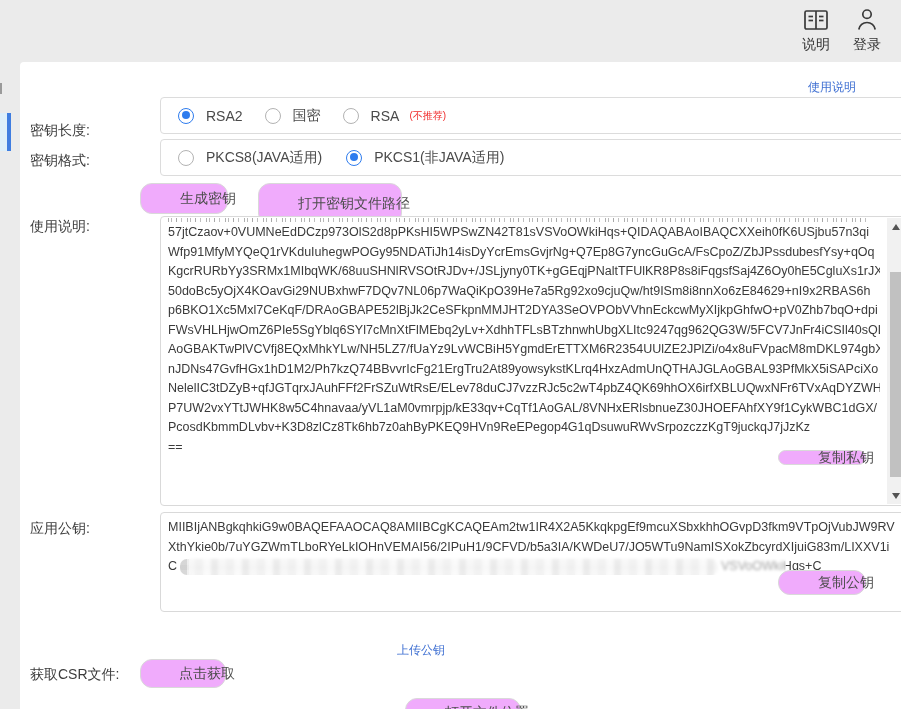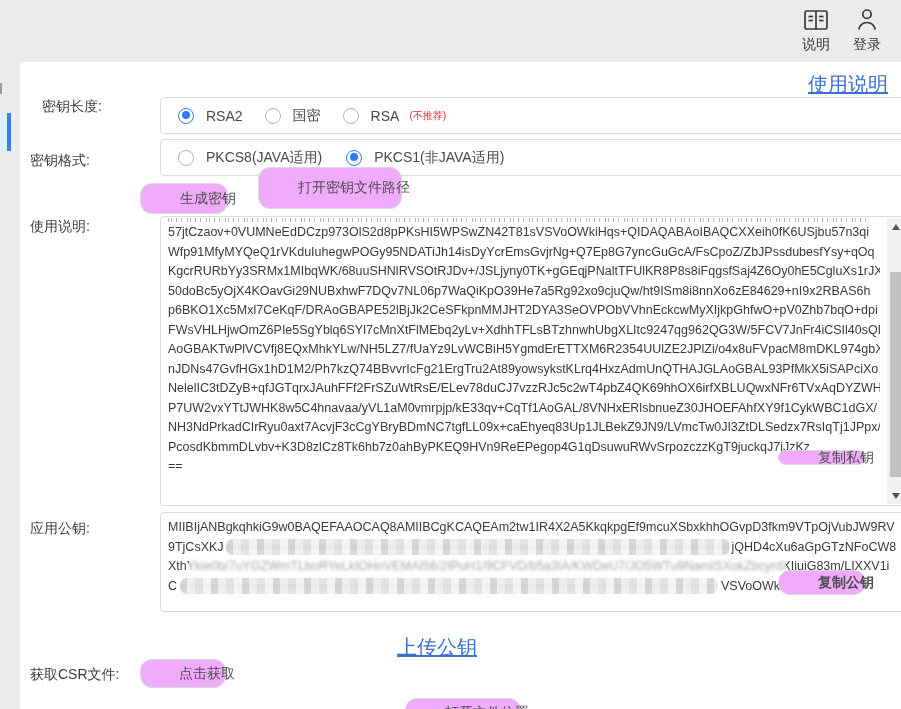--- a/index.html
+++ b/index.html
@@ -10,21 +10,21 @@
     font-family:"Liberation Sans","DejaVu Sans",sans-serif;
     color:#3d3d3d;
   }
   .abs{position:absolute;}
   .panel{
     position:absolute;left:20px;top:62px;width:881px;height:647px;
     background:#ffffff;border-radius:4px 0 0 0;
   }
   .topbar-item{position:absolute;display:flex;flex-direction:column;align-items:center;width:60px;cursor:pointer;}
   .topbar-label{font-size:14px;color:#333;margin-top:4px;}
-  .link{position:absolute;font-size:20px;color:#3e6fd2;text-decoration:underline;cursor:pointer;white-space:nowrap;}
+  .link{position:absolute;font-size:12px;color:#3e6fd2;cursor:pointer;white-space:nowrap;margin-top:8px;}
   .flabel{position:absolute;font-size:14px;color:#3d3d3d;white-space:nowrap;}
   .groupbox{
     position:absolute;left:140px;width:746px;height:37px;
     border:1px solid #dcdcdc;border-radius:4px;background:#fff;
     display:flex;align-items:center;
   }
   .radio{width:16px;height:16px;border-radius:50%;border:1px solid #b3b3b3;background:#fff;flex:0 0 auto;position:relative;cursor:pointer;}
   .radio.selected{border:1.5px solid #2e7cee;}
   .radio.selected::after{content:"";position:absolute;left:2.5px;top:2.5px;width:8px;height:8px;border-radius:50%;background:#2e7cee;}
   .radio-label{font-size:14px;color:#4a4a4a;margin-left:12px;white-space:nowrap;cursor:pointer;}
@@ -83,92 +83,86 @@
   </div>
 
   <div class="abs" style="left:0;top:83px;width:2px;height:11px;background:#9a9a9a;"></div>
   <div class="abs" style="left:0;top:113px;width:8px;height:38px;background:#ddeffa;"></div>
   <div class="abs" style="left:7px;top:113px;width:4px;height:38px;background:#3f7de0;"></div>
 
   <div class="panel">
 
     <div class="link" style="left:788px;top:9px;">使用说明</div>
 
-    <div class="flabel" style="left:10px;top:36px;margin-left:12px;">密钥长度:</div>
+    <div class="flabel" style="left:10px;top:60px;">密钥长度:</div>
     <div class="groupbox" style="top:35px;">
       <span class="radio selected" style="margin-left:17px;"></span>
       <span class="radio-label">RSA2</span>
       <span class="radio" style="margin-left:22px;"></span>
       <span class="radio-label">国密</span>
       <span class="radio" style="margin-left:22px;"></span>
       <span class="radio-label">RSA</span>
       <span class="warning">(不推荐)</span>
     </div>
 
     <div class="flabel" style="left:10px;top:90px;">密钥格式:</div>
     <div class="groupbox" style="top:77px;">
       <span class="radio" style="margin-left:17px;"></span>
       <span class="radio-label">PKCS8(JAVA适用)</span>
       <span class="radio selected" style="margin-left:24px;"></span>
       <span class="radio-label">PKCS1(非JAVA适用)</span>
     </div>
 
     <div class="btn" style="left:120px;top:121px;width:88px;height:31px;">生成密钥</div>
-    <div class="btn" style="left:238px;top:105px;width:144px;height:42px;">打开密钥文件路径</div>
+    <div class="btn" style="left:238px;top:121px;width:144px;height:42px;">打开密钥文件路径</div>
 
     <div class="flabel" style="left:10px;top:156px;">使用说明:</div>
     <div class="keybox" style="top:154px;height:290px;">
       <div style="position:absolute;left:7px;top:1px;width:700px;height:4px;opacity:.7;overflow:hidden;background:repeating-linear-gradient(90deg,#8f8f8f 0 1px,transparent 1px 3px,#9c9c9c 3px 4px,transparent 4px 8px,#848484 8px 9px,transparent 9px 13px,#a5a5a5 13px 14px,transparent 14px 19px);"></div>
       <div class="keytext" style="position:absolute;left:7px;top:6px;width:712px;">
         <div class="keyline">57jtCzaov+0VUMNeEdDCzp973OlS2d8pPKsHI5WPSwZN42T81sVSVoOWkiHqs+QIDAQABAoIBAQCXXeih0fK6USjbu57n3qi</div>
         <div class="keyline">Wfp91MfyMYQeQ1rVKduIuhegwPOGy95NDATiJh14isDyYcrEmsGvjrNg+Q7Ep8G7yncGuGcA/FsCpoZ/ZbJPssdubesfYsy+qOq</div>
         <div class="keyline">KgcrRURbYy3SRMx1MIbqWK/68uuSHNlRVSOtRJDv+/JSLjyny0TK+gGEqjPNaltTFUlKR8P8s8iFqgsfSaj4Z6Oy0hE5CgluXs1rJXJ</div>
         <div class="keyline">50doBc5yOjX4KOavGi29NUBxhwF7DQv7NL06p7WaQiKpO39He7a5Rg92xo9cjuQw/ht9ISm8i8nnXo6zE84629+nI9x2RBAS6h</div>
         <div class="keyline">p6BKO1Xc5Mxl7CeKqF/DRAoGBAPE52lBjJk2CeSFkpnMMJHT2DYA3SeOVPObVVhnEckcwMyXIjkpGhfwO+pV0Zhb7bqO+dpi</div>
         <div class="keyline">FWsVHLHjwOmZ6PIe5SgYblq6SYl7cMnXtFlMEbq2yLv+XdhhTFLsBTzhnwhUbgXLItc9247qg962QG3W/5FCV7JnFr4iCSIl40sQL</div>
         <div class="keyline">AoGBAKTwPlVCVfj8EQxMhkYLw/NH5LZ7/fUaYz9LvWCBiH5YgmdErETTXM6R2354UUlZE2JPlZi/o4x8uFVpacM8mDKL974gbX</div>
         <div class="keyline">nJDNs47GvfHGx1hD1M2/Ph7kzQ74BBvvrIcFg21ErgTru2At89yowsykstKLrq4HxzAdmUnQTHAJGLAoGBAL93PfMkX5iSAPciXo</div>
         <div class="keyline">NelelIC3tDZyB+qfJGTqrxJAuhFFf2FrSZuWtRsE/ELev78duCJ7vzzRJc5c2wT4pbZ4QK69hhOX6irfXBLUQwxNFr6TVxAqDYZWH1</div>
         <div class="keyline">P7UW2vxYTtJWHK8w5C4hnavaa/yVL1aM0vmrpjp/kE33qv+CqTf1AoGAL/8VNHxERlsbnueZ30JHOEFAhfXY9f1CykWBC1dGX/</div>
-        <div class="keyline">NH3NdPrkadCIrRyu0axt7AcvjF3cCgYBryBDmNC7tgfLL09x+caEhyeq83Up1JLBekZ9JN9/LVmcTw0JI3ZtDLSedzx7RsIqTj1JPpx/</div>
         <div class="keyline">PcosdKbmmDLvbv+K3D8zlCz8Tk6hb7z0ahByPKEQ9HVn9ReEPegop4G1qDsuwuRWvSrpozczzKgT9juckqJ7jJzKz</div>
         <div class="keyline">==</div>
       </div>
 
       <div style="position:absolute;right:1px;top:1px;width:17px;height:286px;background:#f1f1f1;">
         <div class="sb-arrow" style="top:0;">
             <div class="tri-up"></div>
           </div>
         <div class="sb-thumb" style="top:54px;height:205px;"></div>
         <div class="sb-arrow" style="bottom:0;">
             <div class="tri-down"></div>
           </div>
       </div>
     </div>
     <div class="btn" style="left:758px;top:388px;width:88px;height:15px;">复制私钥</div>
 
     <div class="flabel" style="left:10px;top:458px;">应用公钥:</div>
     <div class="keybox" style="top:450px;height:100px;">
       <div class="keytext" style="position:absolute;left:7px;top:5px;width:732px;">
         <div class="keyline">MIIBIjANBgkqhkiG9w0BAQEFAAOCAQ8AMIIBCgKCAQEAm2tw1IR4X2A5KkqkpgEf9mcuXSbxkhhOGvpD3fkm9VTpOjVubJW9RV</div>
-        <div class="keyline">
-          <span>9TjCsXKJ</span>
-          <span class="mosaic" style="width:504px;margin:0 2px;"></span>
-          <span>jQHD4cXu6aGpGTzNFoCW8</span>
-        </div>
         <div class="keyline">XthYkie0b/7uYGZWmTLboRYeLkIOHnVEMAI56/2IPuH1/9CFVD/b5a3IA/KWDeU7/JO5WTu9NamISXokZbcyrdXIjuiG83m/LIXXV1i</div>
         <div class="keyline">
           <span>C</span>
           <span class="mosaic" style="width:538px;margin:0 3px;"></span>
           <span>VSVoOWkiHqs+C</span>
         </div>
       </div>
       <div class="blur-overlay" style="left:28px;top:44px;width:597px;height:18px;"></div>
     </div>
-    <div class="btn" style="left:758px;top:508px;width:88px;height:25px;font-weight:bold;">复制公钥</div>
+    <div class="btn" style="left:758px;top:508px;width:88px;height:25px;">复制公钥</div>
 
     <div class="link" style="left:377px;top:572px;">上传公钥</div>
 
     <div class="flabel" style="left:10px;top:604px;">获取CSR文件:</div>
     <div class="btn" style="left:120px;top:597px;width:86px;height:29px;">点击获取</div>
 
     <div class="btn" style="left:385px;top:636px;width:116px;height:30px;">打开文件位置</div>
 
   </div>
 </div>

